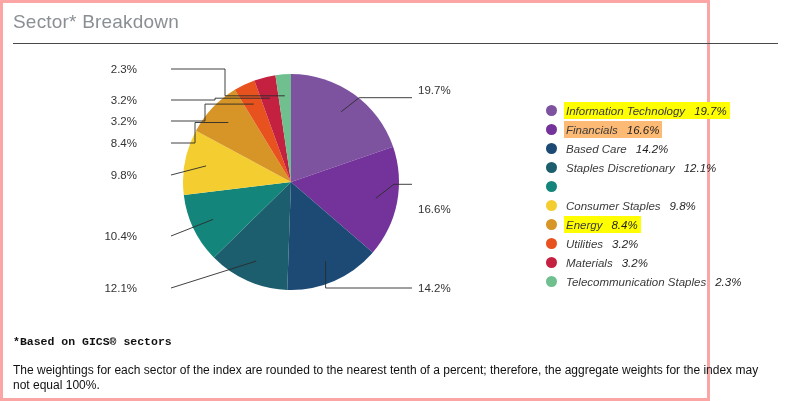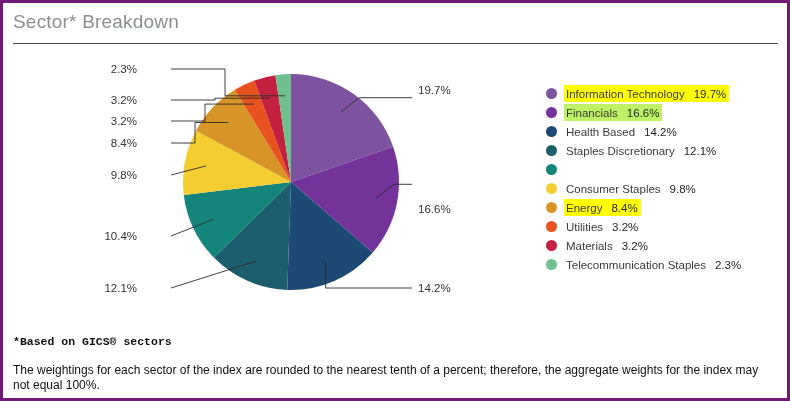--- a/index.html
+++ b/index.html
@@ -9,23 +9,23 @@
   }
   body {
     width: 790px;
     height: 401px;
     font-family: "Liberation Sans", "DejaVu Sans", sans-serif;
     overflow: hidden;
   }
   #card {
     position: absolute;
     left: 0; top: 0;
-    width: 790px; height: 401px;
+    width: 710px; height: 401px;
     box-sizing: border-box;
-    border: 3px solid #701a75;
+    border: 3px solid #fca5a5;
     background: #ffffff;
   }
   #title {
     position: absolute;
     left: 10px; top: 8px;
     font-size: 19px;
     color: #8a8f94;
     letter-spacing: 0.2px;
     font-weight: 400;
     white-space: nowrap;
@@ -39,22 +39,23 @@
   #chart-area {
     position: absolute;
     left: 6px; top: 48px;
     width: 530px; height: 265px;
   }
   #chart-svg {
     display: block;
   }
   #legend {
     position: absolute;
-    left: 543px; top: 81px;
+    left: 543px; top: 98px;
     width: 240px;
+    font-style: italic;
   }
   .legend-row {
     display: flex;
     align-items: center;
     height: 19px;
     white-space: nowrap;
   }
   .legend-swatch {
     width: 11px;
     height: 11px;
@@ -147,25 +148,25 @@
     </svg>
   </div>
 
   <div id="legend">
       <div class="legend-row">
         <span class="legend-swatch" style="background: rgb(125, 83, 160);"></span>
         <span class="legend-text-wrap" style="background: rgb(255, 255, 0);"><span class="legend-label">Information Technology</span><span class="legend-value">19.7%</span></span>
       </div>
       <div class="legend-row">
         <span class="legend-swatch" style="background: rgb(115, 51, 154);"></span>
-        <span class="legend-text-wrap" style="background: #bef264;"><span class="legend-label">Financials</span><span class="legend-value">16.6%</span></span>
+        <span class="legend-text-wrap" style="background: #fdba74;"><span class="legend-label">Financials</span><span class="legend-value">16.6%</span></span>
       </div>
       <div class="legend-row">
         <span class="legend-swatch" style="background: rgb(29, 74, 117);"></span>
-        <span class="legend-text-wrap"><span class="legend-label">Health Based</span><span class="legend-value">14.2%</span></span>
+        <span class="legend-text-wrap"><span class="legend-label">Based Care</span><span class="legend-value">14.2%</span></span>
       </div>
       <div class="legend-row">
         <span class="legend-swatch" style="background: rgb(28, 94, 110);"></span>
         <span class="legend-text-wrap"><span class="legend-label">Staples Discretionary</span><span class="legend-value">12.1%</span></span>
       </div>
       <div class="legend-row">
         <span class="legend-swatch" style="background: rgb(20, 133, 123);"></span>
       </div>
       <div class="legend-row">
         <span class="legend-swatch" style="background: rgb(244, 206, 49);"></span>

